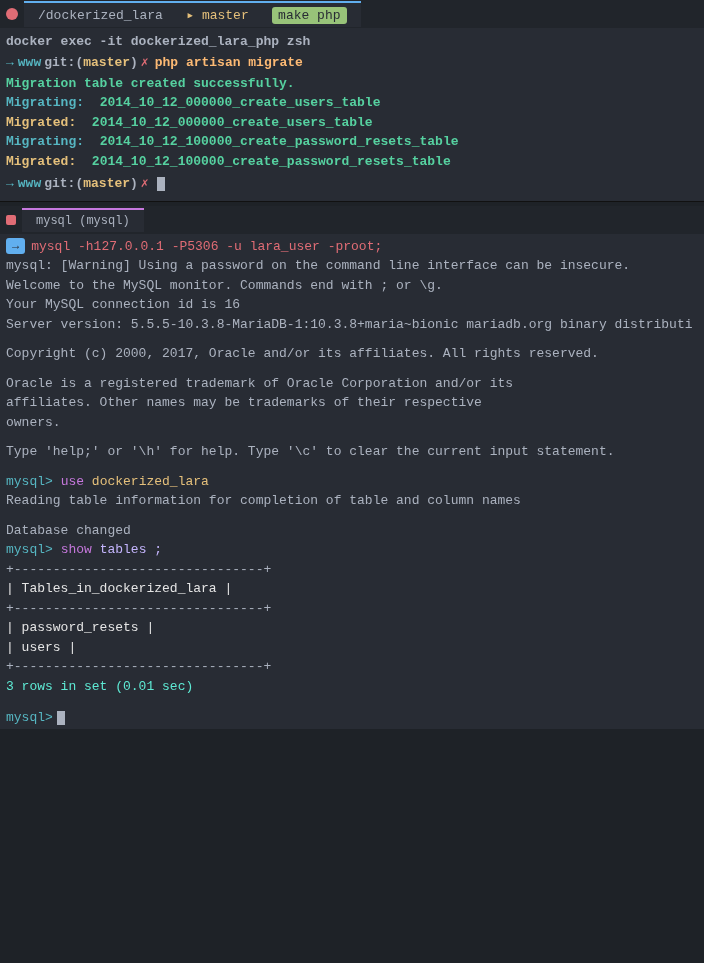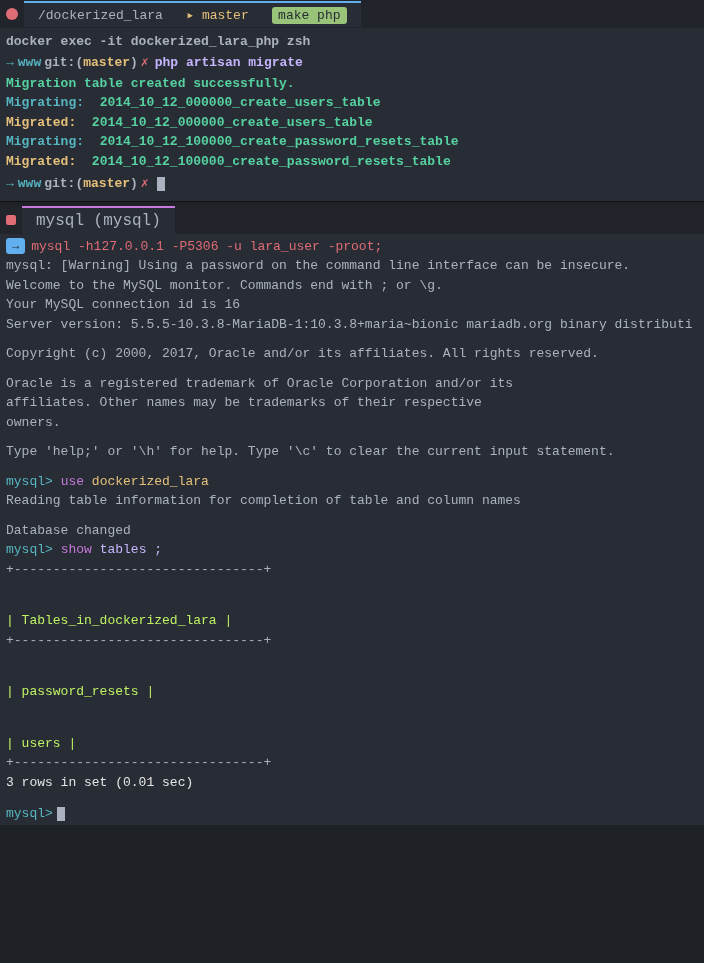--- a/index.html
+++ b/index.html
@@ -57,21 +57,21 @@
       display: flex; align-items: center; line-height: 1.7;
     }
 
     .arrow-green { color: #56b6c2; margin-right: 4px; }
     .www-text { color: #56b6c2; margin-right: 3px; }
     .git-master {
       color: #e5c07b;
     }
     .git-bracket { color: #abb2bf; }
     .x-mark { color: #e06c75; margin-left: 3px; margin-right: 6px; }
-    .cmd-text { color: #c4b5fd; }
+    .cmd-text { color: #fdba74; }
     .cursor-block {
       display: inline-block;
       width: 8px; height: 14px;
       background: #abb2bf;
       vertical-align: middle;
       margin-left: 2px;
     }
 
     
     .migrating-label { color: #56b6c2; }
@@ -94,21 +94,21 @@
     .tab-icon-small {
       display: inline-block;
       width: 10px; height: 10px;
       background: #e06c75;
       border-radius: 2px;
       margin-right: 6px;
     }
 
     .tab-title-bottom {
       color: #abb2bf;
-      font-size: 16px;
+      font-size: 12px;
       background: #282c34;
       padding: 4px 14px;
       border-top: 2px solid #c678dd;
     }
 
     .terminal-content-bottom {
       padding: 4px 6px 4px 6px;
       background: #282c34;
     }
 
@@ -127,23 +127,23 @@
       font-size: 12px;
       margin-right: 6px;
     }
 
     .line-normal { color: #abb2bf; display: block; line-height: 1.5; }
     .line-blank { display: block; height: 10px; }
 
     .mysql-prompt { color: #56b6c2; }
 
     .table-border { color: #abb2bf; display: block; line-height: 1.5; }
-    .table-row-line { color: #bef264; display: block; line-height: 1.5; margin-top: 32px; }
-
-    .result-info { color: #e5e5e5; display: block; line-height: 1.5; }
+    .table-row-line { color: #e5e5e5; display: block; line-height: 1.5; }
+
+    .result-info { color: #5eead4; display: block; line-height: 1.5; }
 
     .mysql-final-line {
       display: flex; align-items: center; margin-top: 4px;
     }
   </style>
 </head>
 <body>
 
 <div class="terminal-top">
   <div class="tab-bar-top">

